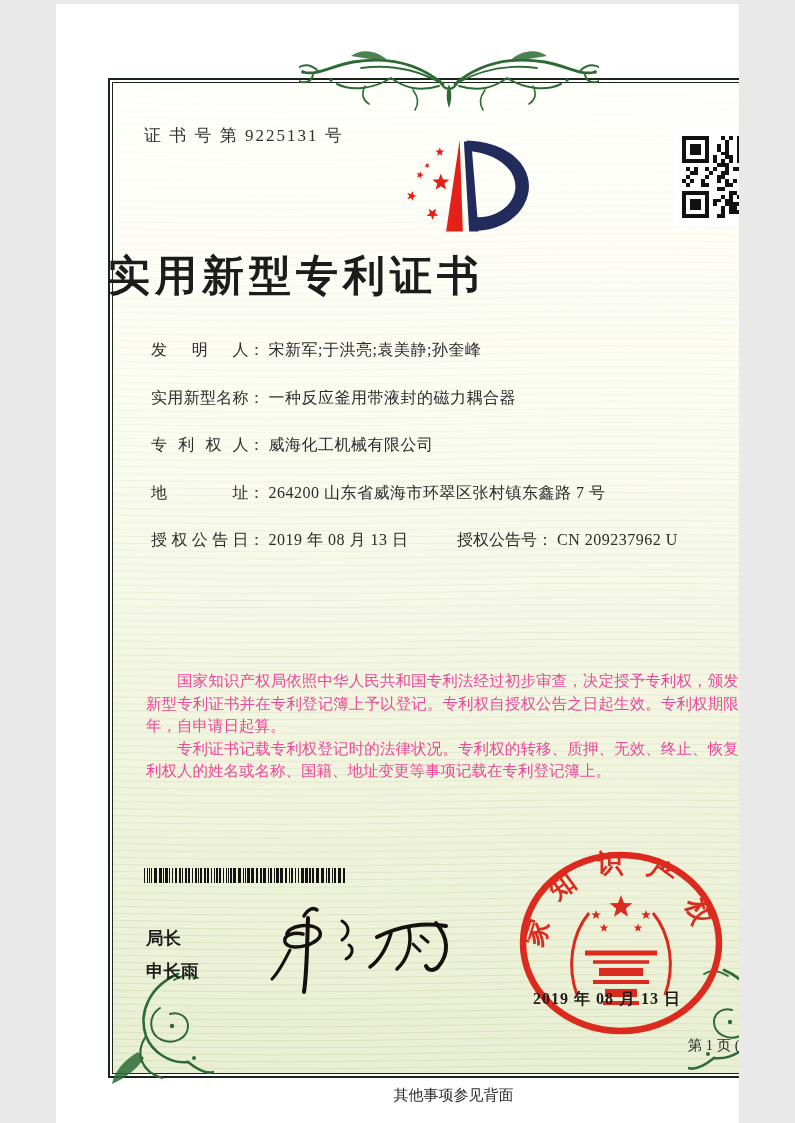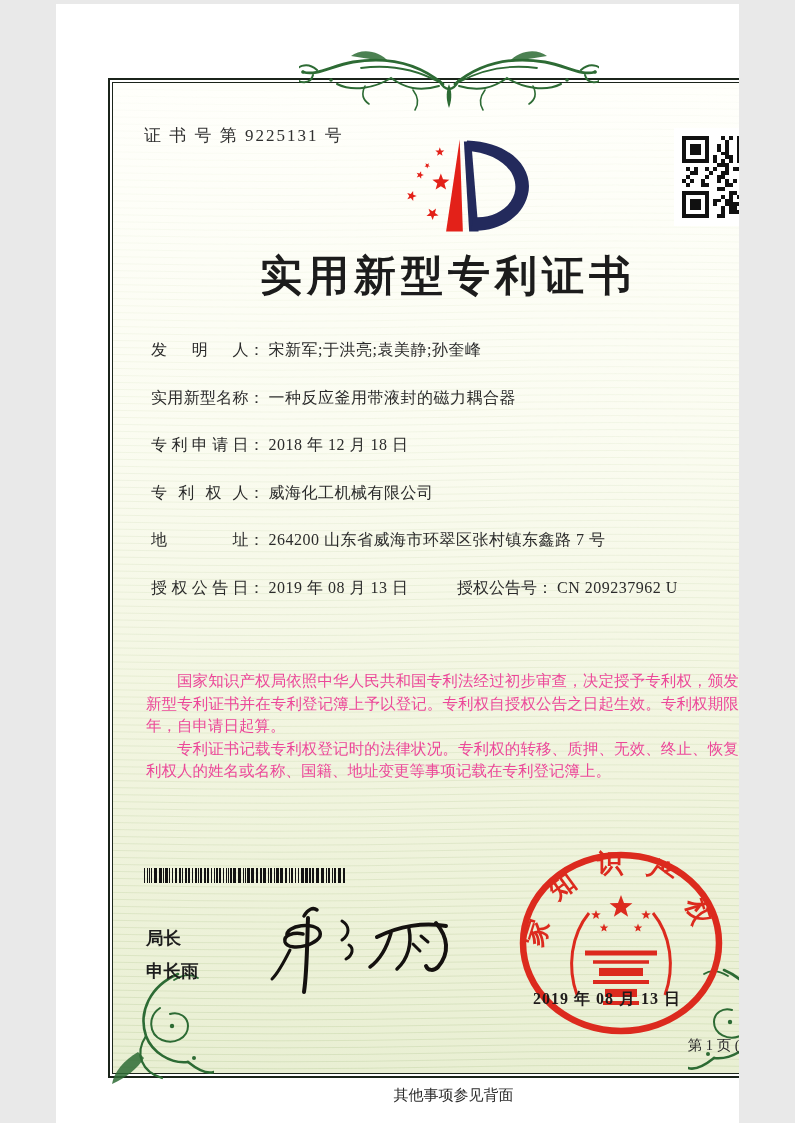--- a/index.html
+++ b/index.html
@@ -15,21 +15,21 @@
   }
   .frame-inner{
     position:absolute;inset:2px;border:1.5px solid #1b241b;
     background:linear-gradient(180deg,#fffffb 0%,#fbfcf1 35%,#f2f5e0 65%,#e9efd3 100%);
     overflow:hidden;
   }
   .waves{position:absolute;inset:0;width:100%;height:100%;}
   
   .abs{position:absolute;}
   .cert-no{left:88px;top:120px;font-size:17px;letter-spacing:2px;color:#303030;}
-  .title{left:52px;top:244px;width:680px;text-align:center;font-size:42px;font-weight:bold;
+  .title{left:52px;top:244px;width:680px;text-align:left;font-size:42px;font-weight:bold;
          letter-spacing:5px;color:#1c1c1c;}
   .fields{left:95px;top:336px;width:620px;font-size:16px;color:#2b2b2b;}
   .frow{height:47.5px;position:relative;white-space:nowrap;}
   .flabel{display:inline-block;width:6.1em;text-align:justify;text-align-last:justify;vertical-align:top;}
   .fcolon{display:inline-block;margin-right:4px;}
   .fvalue{letter-spacing:0.5px;}
   .fpair2{position:absolute;left:306px;top:0;}
   .paras{left:90px;top:666px;width:624px;font-size:15.5px;line-height:22.5px;
          text-align:justify;color:#ec4899;}
   .paras p{margin:0;text-indent:2em;}
@@ -466,23 +466,20 @@
   <div class="abs title">实用新型专利证书</div>
 
   <div class="abs fields">
     <div class="frow">
       <span class="flabel">发明人</span><span class="fcolon">：</span><span class="fvalue">宋新军;于洪亮;袁美静;孙奎峰</span>
     </div>
     <div class="frow">
       <span class="flabel">实用新型名称</span><span class="fcolon">：</span><span class="fvalue">一种反应釜用带液封的磁力耦合器</span>
     </div>
     <div class="frow">
-      <span class="flabel">专利申请日</span><span class="fcolon">：</span><span class="fvalue">2018 年 12 月 18 日</span>
-    </div>
-    <div class="frow">
       <span class="flabel">专利权人</span><span class="fcolon">：</span><span class="fvalue">威海化工机械有限公司</span>
     </div>
     <div class="frow">
       <span class="flabel">地址</span><span class="fcolon">：</span><span class="fvalue">264200 山东省威海市环翠区张村镇东鑫路 7 号</span>
     </div>
     <div class="frow">
       <span class="flabel">授权公告日</span><span class="fcolon">：</span><span class="fvalue">2019 年 08 月 13 日</span>
       <span class="fpair2">
         <span>授权公告号</span><span class="fcolon">：</span><span class="fvalue">CN 209237962 U</span>
       </span>

